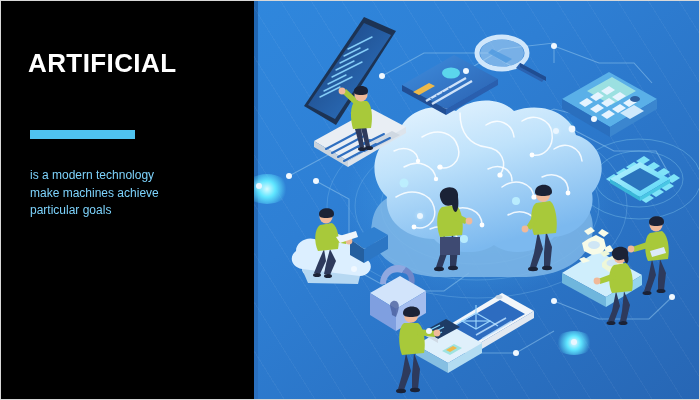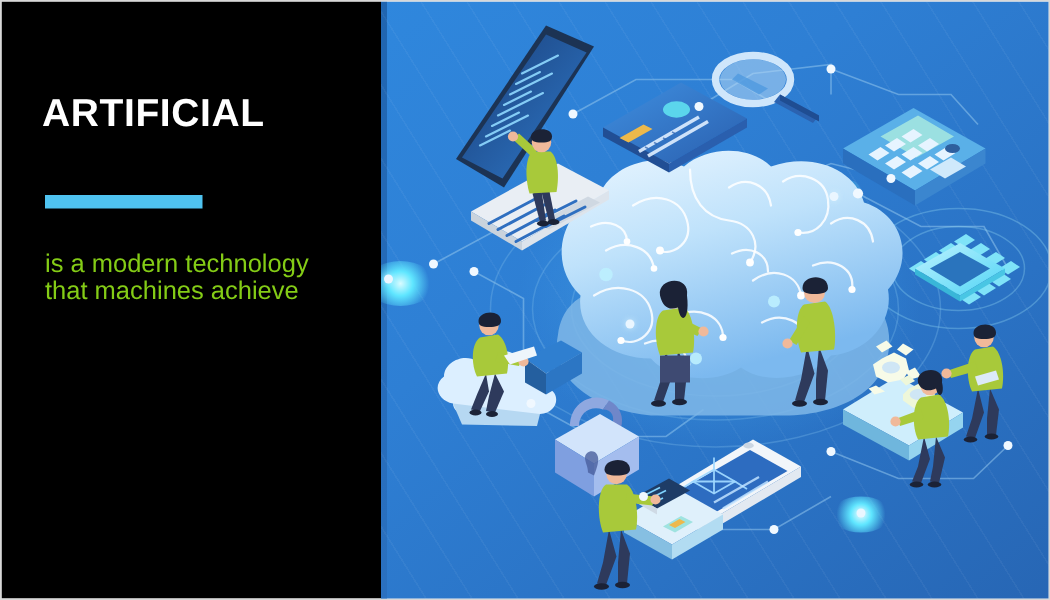--- a/index.html
+++ b/index.html
@@ -31,34 +31,33 @@
     left: 27px; top: 42px;
     width: 215px;
   }
   .headline-line {
     color: #ffffff;
     font-size: 26px;
     font-weight: bold;
     letter-spacing: 0.4px;
     line-height: 40px;
     white-space: nowrap;
-    margin-top: 12px;
   }
   .accent-bar {
     position: absolute;
     left: 29px; top: 129px;
     width: 105px; height: 9px;
     background: #4FC3F0;
   }
   .subcopy {
     position: absolute;
     left: 29px; top: 166px;
     width: 210px;
-    color: #84cc16;
-    font-size: 17px;
+    color: #7dd3fc;
+    font-size: 12px;
     line-height: 17.5px;
     font-weight: normal;
   }
   .subcopy div { white-space: nowrap; }
 
   
   .right-panel {
     position: absolute;
     left: 253px; top: 0;
     width: 447px; height: 400px;
@@ -107,21 +106,22 @@
   <div class="left-panel">
 
     <div class="headline">
       <div class="headline-line">ARTIFICIAL</div>
     </div>
 
     <div class="accent-bar"></div>
 
     <div class="subcopy">
       <div>is a modern technology</div>
-      <div>that machines achieve</div>
+      <div>make machines achieve</div>
+      <div>particular goals</div>
     </div>
   </div>
 
   <div class="right-panel">
     <div class="edge-strip"></div>
     <div class="diag-lines"></div>
 
     <div class="glow" style="left:-10px; top:173px; width:46px; height:30px;"></div>
     <div class="glow" style="left:155px; top:205px; width:34px; height:22px;"></div>
     <div class="glow" style="left:285px; top:118px; width:40px; height:26px;"></div>

